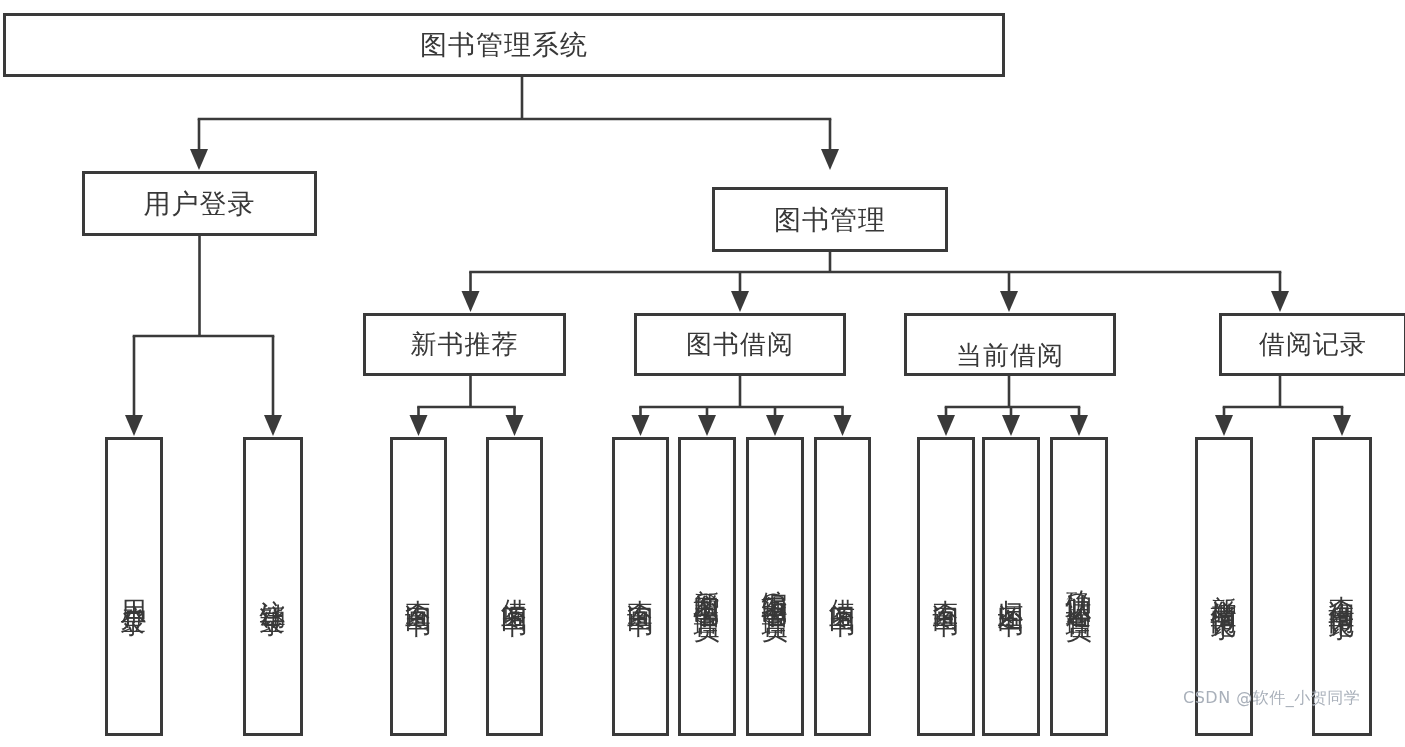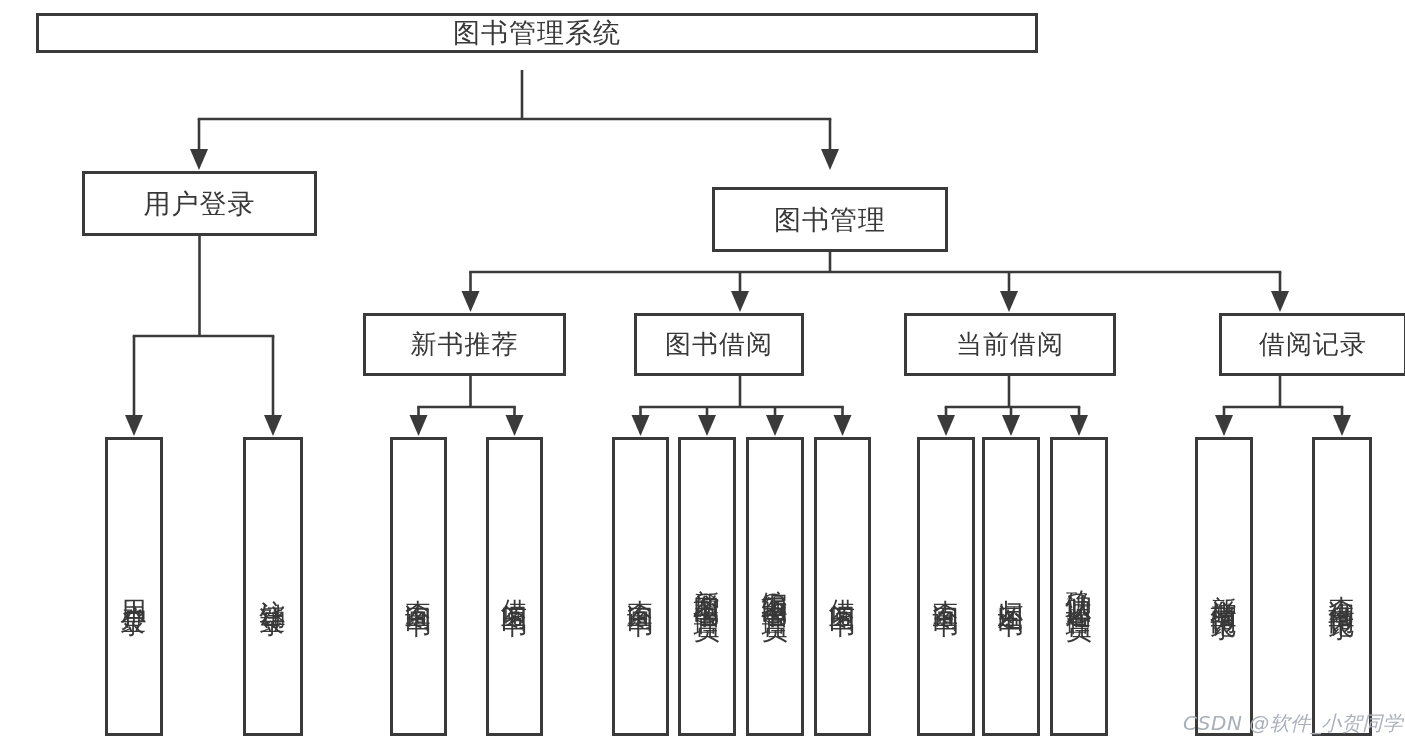--- a/index.html
+++ b/index.html
@@ -18,37 +18,37 @@
   #connectors polygon{fill:var(--line);stroke:none;}
   .node{
     position:absolute;
     background:var(--box-bg);
     border:3px solid var(--line);
     display:flex;align-items:center;justify-content:center;
     color:var(--text);
     z-index:2;
   }
   .node-h{font-size:27px;letter-spacing:1px;white-space:nowrap;}
-  .root{left:36px;top:13px;width:1002px;height:40px;align-items:center;}
+  .root{left:3px;top:13px;width:1002px;height:64px;align-items:center;}
   .lvl2{top:171px;height:65px;}
   .lvl3{top:313px;height:63px;font-size:26px;}
   .leaf{top:437px;height:299px;}
   .leaf .vtxt{
     writing-mode:vertical-rl;
     text-orientation:mixed;
     font-size:26px;
     letter-spacing:4px;
     line-height:1;
     white-space:nowrap;
     color:var(--text);
   }
   #watermark{
-    position:absolute;left:1183px;top:710px;width:222px;height:28px;
-    font-size:20px;letter-spacing:0.5px;color:var(--watermark);
-    z-index:3;white-space:nowrap;font-style:italic;
+    position:absolute;left:1183px;top:688px;width:222px;height:28px;
+    font-size:16px;letter-spacing:0.5px;color:var(--watermark);
+    z-index:3;white-space:nowrap;
   }
 </style>
 </head>
 <body>
 
 <div id="canvas">
 
   <svg id="connectors" viewBox="0 0 1405 747" xmlns="http://www.w3.org/2000/svg">
 
     <g>
@@ -132,24 +132,24 @@
   <div class="node node-h lvl2" style="left:82px;width:235px;">
     <span>用户登录</span>
   </div>
   <div class="node node-h lvl2" style="left:712px;width:236px;margin-top:16px;">
     <span>图书管理</span>
   </div>
 
   <div class="node node-h lvl3" style="left:363px;width:203px;">
     <span>新书推荐</span>
   </div>
-  <div class="node node-h lvl3" style="left:634px;width:170px;font-family:Liberation Serif, serif;">
+  <div class="node node-h lvl3" style="left:634px;width:212px;font-family:Liberation Serif, serif;">
     <span>图书借阅</span>
   </div>
-  <div class="node node-h lvl3" style="left:904px;width:212px;">
+  <div class="node node-h lvl3" style="left:904px;width:212px;align-items:flex-end;">
     <span>当前借阅</span>
   </div>
   <div class="node node-h lvl3" style="left:1219px;width:188px;">
     <span>借阅记录</span>
   </div>
 
   <div class="node leaf" style="left:105px;width:58px;">
     <span class="vtxt">用户登录</span>
   </div>
   <div class="node leaf" style="left:243px;width:60px;">

